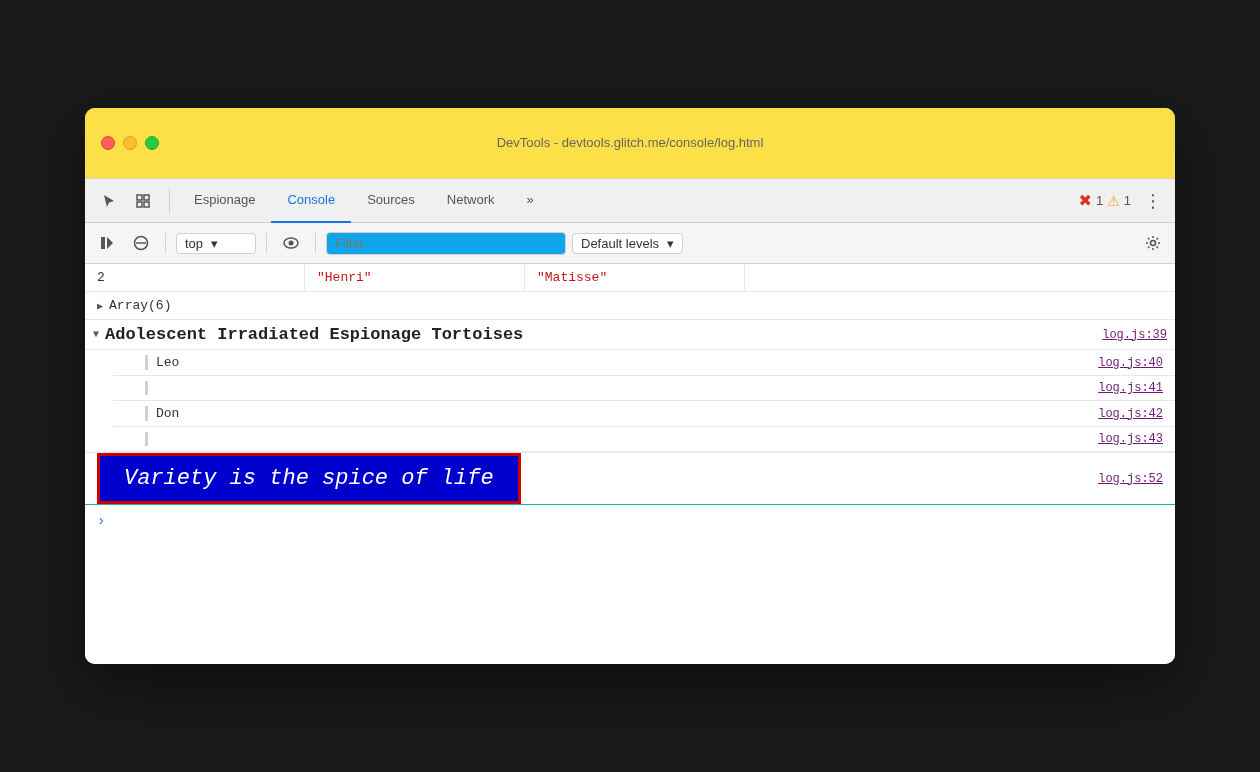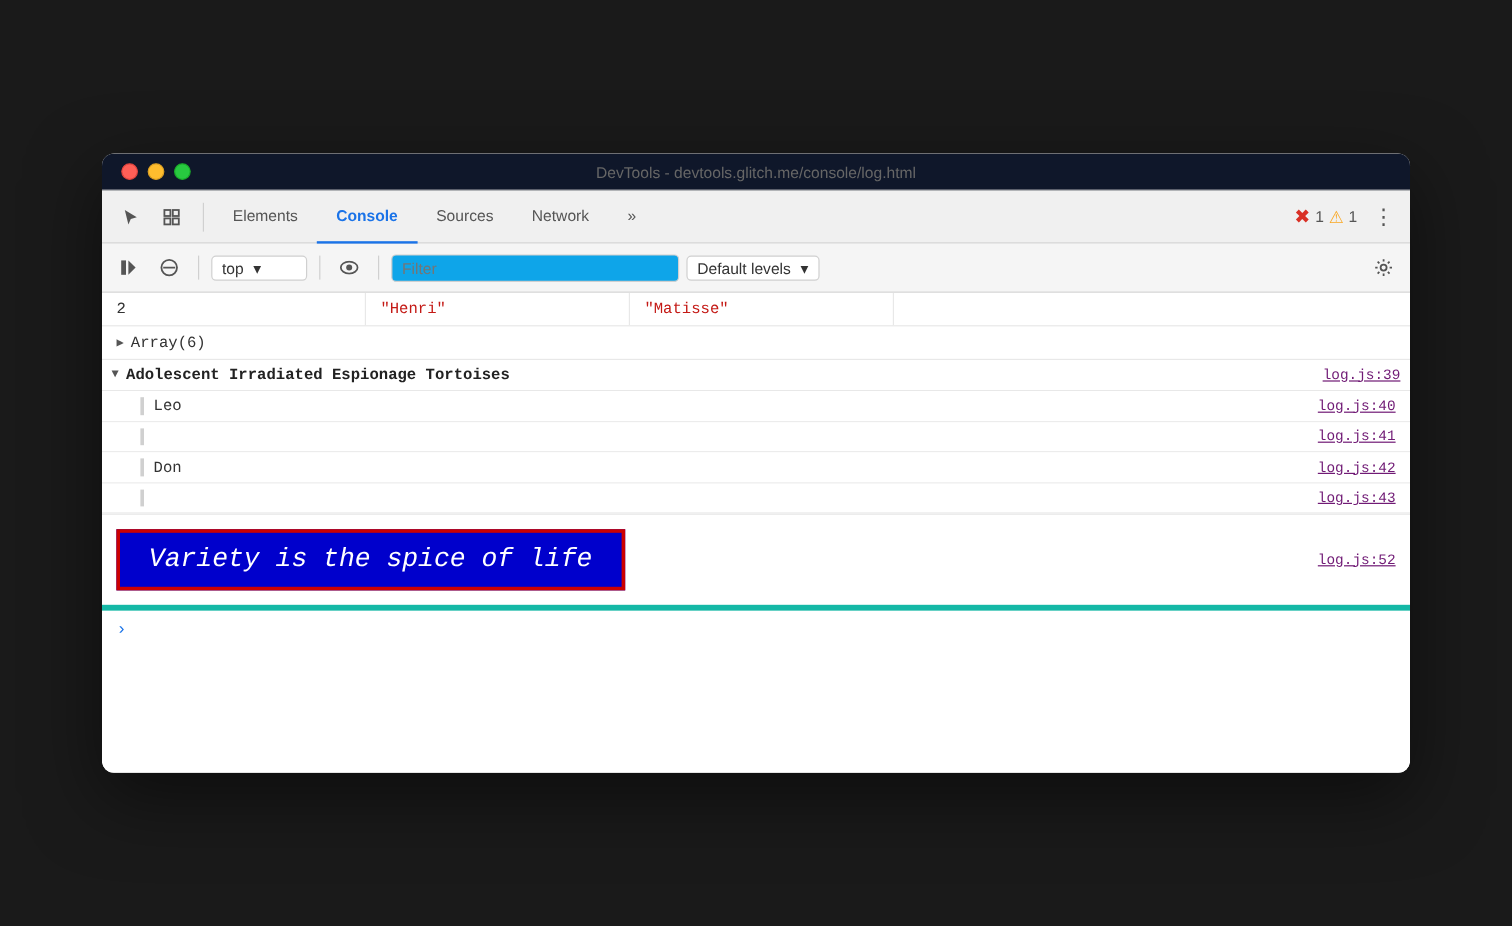--- a/index.html
+++ b/index.html
@@ -16,25 +16,25 @@
     .window {
       width: 1090px;
       background: #f5f5f5;
       border-radius: 10px;
       overflow: hidden;
       box-shadow: 0 20px 60px rgba(0,0,0,0.5);
     }
 
     
     .title-bar {
-      background: #0f172a;
+      background: #fde047;
       border-bottom: 1px solid #d0d0d0;
-      padding: 8px 16px;
-      display: flex;
-      align-items: center;
+      padding: 28px 16px;
+      display: flex;
+      align-items: flex-end;
       position: relative;
     }
 
     .traffic-lights {
       display: flex;
       gap: 8px;
       margin-right: 16px;
     }
 
     .traffic-light {
@@ -99,21 +99,21 @@
       font-size: 13px;
       color: #555;
       cursor: pointer;
       border-bottom: 2px solid transparent;
       white-space: nowrap;
     }
 
     .tab.active {
       color: #1a73e8;
       border-bottom: 2px solid #1a73e8;
-      font-weight: 700;
+      font-weight: 400;
     }
 
     .tabs-right {
       display: flex;
       align-items: center;
       gap: 8px;
       margin-left: auto;
     }
 
     .error-badge {
@@ -267,54 +267,55 @@
     }
 
     .log-group-header .group-toggle {
       font-size: 10px;
       color: #555;
       margin-right: 6px;
     }
 
     .log-group-header .group-label {
       font-family: "Menlo", "Courier New", monospace;
-      font-size: 13px;
+      font-size: 17px;
       font-weight: bold;
       color: #222;
       flex: 1;
     }
 
     .log-source {
       font-size: 12px;
       color: #701a75;
       text-decoration: underline;
       cursor: pointer;
       margin-left: auto;
       white-space: nowrap;
     }
 
     .log-entry {
       display: flex;
       align-items: center;
       padding: 5px 12px 5px 32px;
       border-bottom: 1px solid #e8e8e8;
       background: #fff;
+      margin-left: 28px;
     }
 
     .log-entry .entry-label {
       flex: 1;
       font-family: "Menlo", "Courier New", monospace;
       font-size: 13px;
       color: #333;
     }
 
     
     .styled-output-row {
-      padding: 12px 12px;
-      border-bottom: 5px solid #14b8a6;
+      padding: 0 12px;
+      border-bottom: 1px solid #14b8a6;
       display: flex;
       align-items: center;
       gap: 12px;
       justify-content: flex-end;
     }
 
     .styled-text-block {
       background: #0000cc;
       border: 3px solid #cc0000;
       padding: 10px 24px;
@@ -378,21 +379,21 @@
         <rect x="9" y="2" width="5" height="5" stroke="#555" stroke-width="1.5" fill="none"></rect>
         <rect x="2" y="9" width="5" height="5" stroke="#555" stroke-width="1.5" fill="none"></rect>
         <rect x="9" y="9" width="5" height="5" stroke="#555" stroke-width="1.5" fill="none"></rect>
       </svg>
     </div>
 
     <div class="tab-divider"></div>
 
     <div class="tabs">
       <div class="tab">
-        <span>Elements</span>
+        <span>Espionage</span>
       </div>
       <div class="tab active">
         <span>Console</span>
       </div>
       <div class="tab">
         <span>Sources</span>
       </div>
       <div class="tab">
         <span>Network</span>
       </div>

